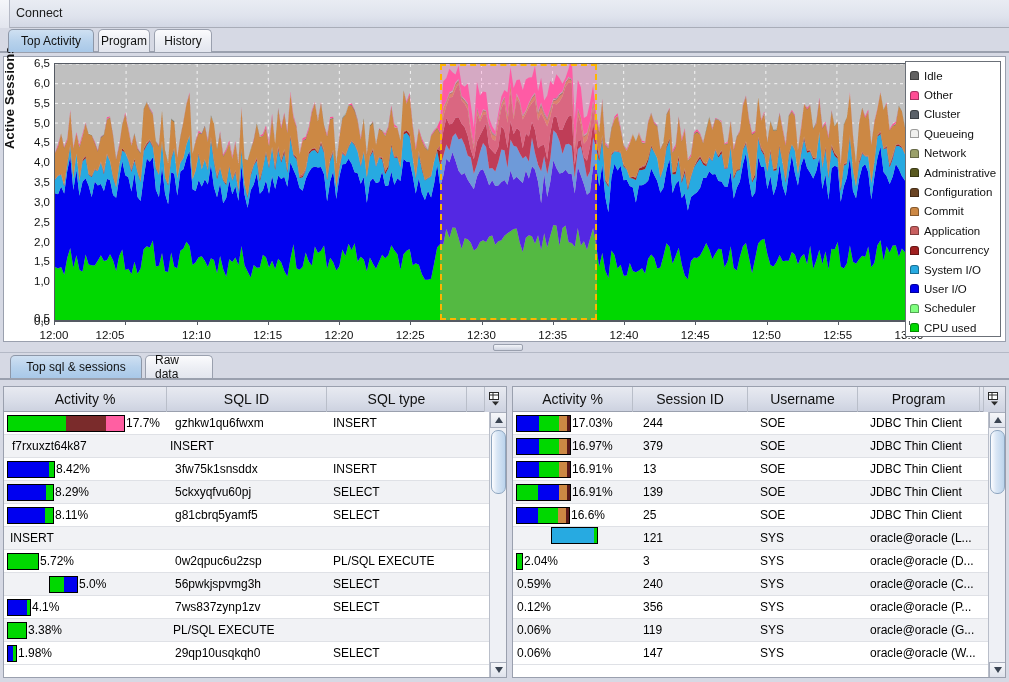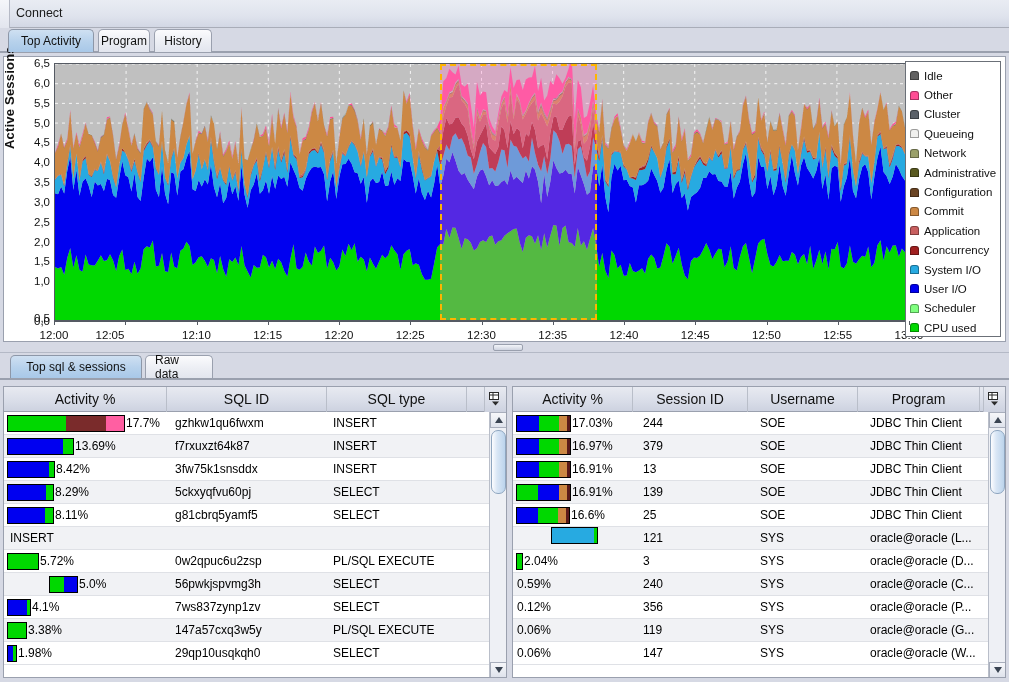--- a/index.html
+++ b/index.html
@@ -413,27 +413,20 @@
               <div class="bar-seg" style="width: 58px; background: rgb(0, 216, 0);"></div>
               <div class="bar-seg" style="width: 40px; background: rgb(122, 43, 43);"></div>
               <div class="bar-seg" style="width: 18px; background: rgb(255, 95, 162);"></div>
             </div>
             <span class="pct">17.7%</span>
           </div>
           <div class="td" style="width: 160px; text-align: left; padding-left: 8px;">gzhkw1qu6fwxm</div>
           <div class="td" style="width: 140px; text-align: left; padding-left: 6px;">INSERT</div>
         </div>
         <div class="trow even">
-          <div class="td actcell" style="width: 163px;">
-            <div class="bar">
-              <div class="bar-seg" style="width: 55px; background: rgb(0, 0, 240);"></div>
-              <div class="bar-seg" style="width: 10px; background: rgb(0, 216, 0);"></div>
-            </div>
-            <span class="pct">13.69%</span>
-          </div>
           <div class="td" style="width: 160px; text-align: left; padding-left: 8px;">f7rxuxzt64k87</div>
           <div class="td" style="width: 140px; text-align: left; padding-left: 6px;">INSERT</div>
         </div>
         <div class="trow odd">
           <div class="td actcell" style="width: 163px;">
             <div class="bar">
               <div class="bar-seg" style="width: 41px; background: rgb(0, 0, 240);"></div>
               <div class="bar-seg" style="width: 5px; background: rgb(0, 216, 0);"></div>
             </div>
             <span class="pct">8.42%</span>
@@ -498,21 +491,20 @@
           <div class="td" style="width: 160px; text-align: left; padding-left: 8px;">7ws837zynp1zv</div>
           <div class="td" style="width: 140px; text-align: left; padding-left: 6px;">SELECT</div>
         </div>
         <div class="trow even">
           <div class="td actcell" style="width: 163px;">
             <div class="bar">
               <div class="bar-seg" style="width: 18px; background: rgb(0, 216, 0);"></div>
             </div>
             <span class="pct">3.38%</span>
           </div>
-          <div class="td" style="width: 160px; text-align: left; padding-left: 8px;">147a57cxq3w5y</div>
           <div class="td" style="width: 140px; text-align: left; padding-left: 6px;">PL/SQL EXECUTE</div>
         </div>
         <div class="trow odd">
           <div class="td actcell" style="width: 163px;">
             <div class="bar">
               <div class="bar-seg" style="width: 5px; background: rgb(0, 0, 240);"></div>
               <div class="bar-seg" style="width: 3px; background: rgb(0, 216, 0);"></div>
             </div>
             <span class="pct">1.98%</span>
           </div>

